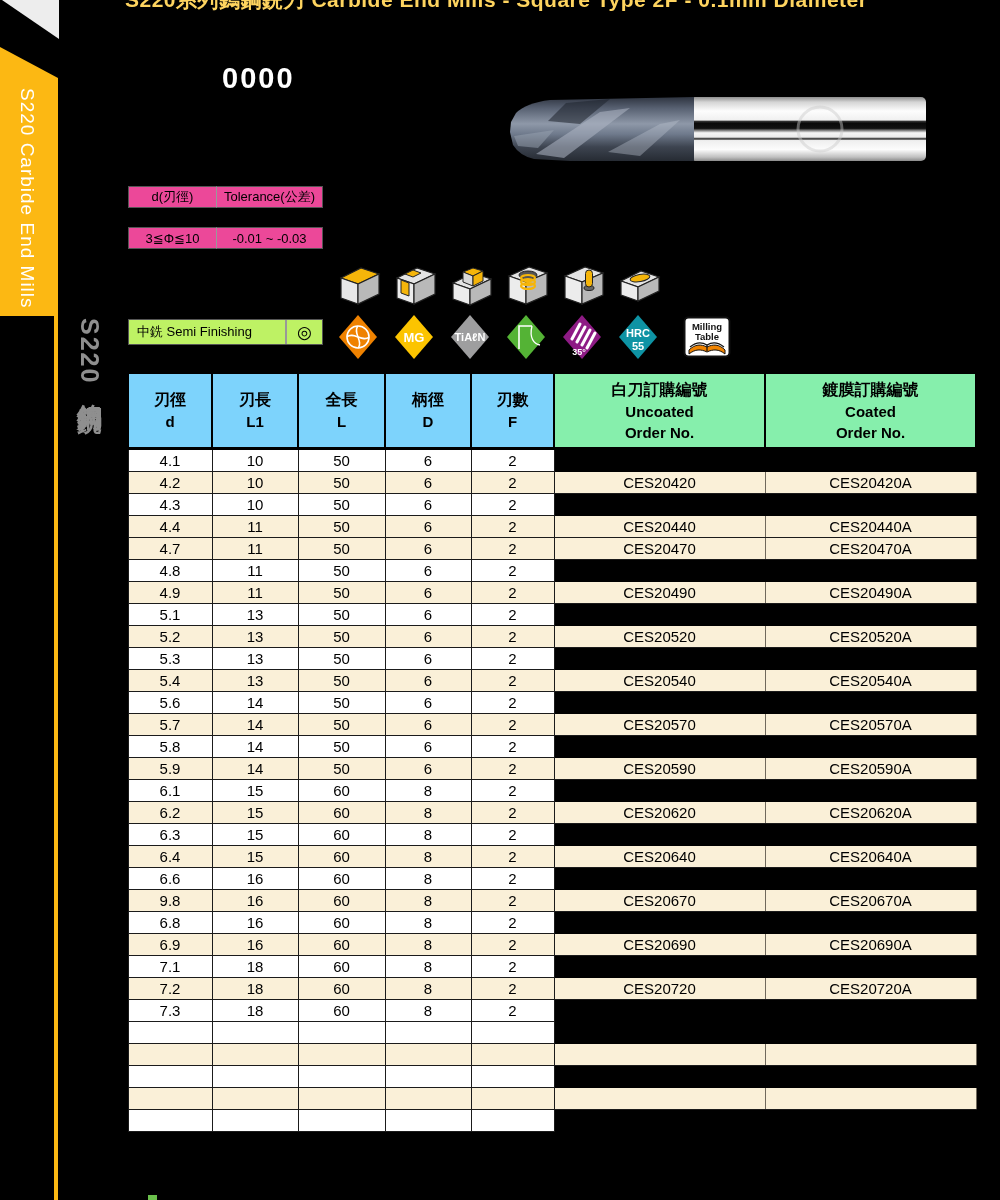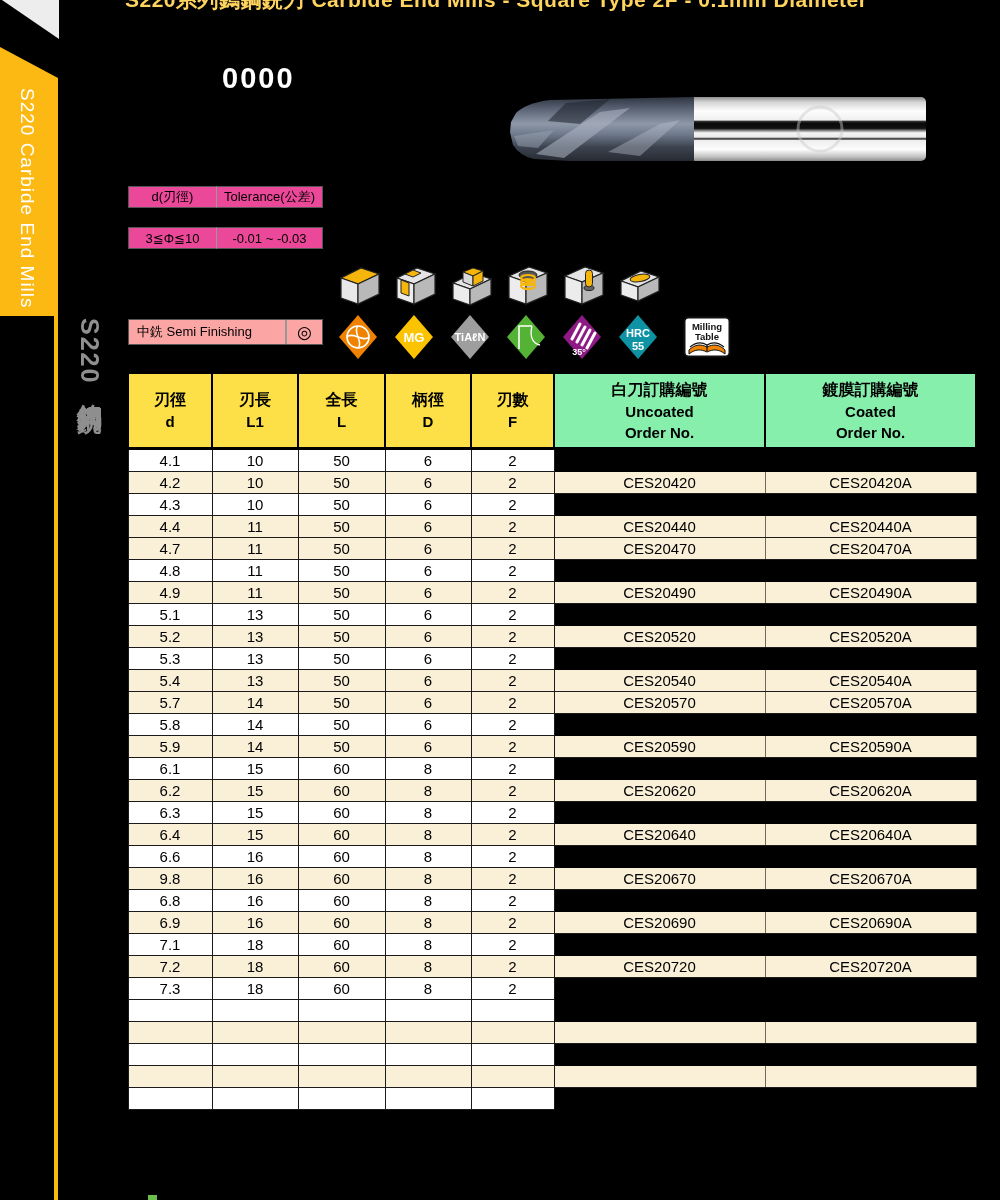--- a/index.html
+++ b/index.html
@@ -34,40 +34,40 @@
             align-items:center;justify-content:center;box-sizing:border-box;}
   .tol-c1{width:89px;border-right:1px solid #999;}
   .tol-c2{width:106px;border-left:none;}
 
   
   .cap-icons{position:absolute;left:338px;top:261px;display:flex;gap:12px;}
   .cap-icons svg{display:block;}
 
   
   .semi-bar{position:absolute;left:128px;top:319px;width:195px;height:26px;display:flex;
-            background:#fca5a5;border:1px solid #555;box-sizing:border-box;}
+            background:#bef264;border:1px solid #555;box-sizing:border-box;}
   .semi-label{flex:0 0 148px;display:flex;align-items:center;padding-left:8px;font-size:13px;color:#000;}
   .semi-symbol{flex:1;border-left:2px solid #999;display:flex;align-items:center;justify-content:center;
                font-size:17px;color:#000;}
 
   
   .badges{position:absolute;left:338px;top:314px;display:flex;align-items:flex-start;gap:16px;}
   .badge{width:40px;height:46px;display:block;}
   .badge text{font-family:"Liberation Sans",sans-serif;}
   .milling-card{margin-left:9px;margin-top:2px;display:block;}
 
   
   .spec{position:absolute;left:127px;top:372px;width:848px;border-collapse:collapse;table-layout:fixed;}
   .spec td{border:1px solid #1b1b1b;text-align:center;font-size:15px;color:#000;padding:0;
            height:21px;line-height:21px;background:#fff;overflow:hidden;white-space:nowrap;}
   .spec tr.plain td.order{background:#000;border-color:#000;}
   .spec tr.hl td{background:#faf0d8;}
   .spec tr.hl td.order{border-left:1px solid #9a9383;border-right:1px solid #70695c;
                        border-top:1px solid #1b1b1b;border-bottom:1px solid #1b1b1b;}
-  .spec td.hd{background:#fde047;border:2px solid #000;border-bottom:3px solid #000;height:73px;
+  .spec td.hd{background:#7dd3fc;border:2px solid #000;border-bottom:3px solid #000;height:73px;
               line-height:normal;vertical-align:middle;}
   .spec td.hd.hd-cream{background:#86efac;}
   .hline{text-align:center;}
   .hline.zh{font-size:16px;font-weight:bold;line-height:22px;}
   .hline.en{font-size:15px;font-weight:bold;line-height:21px;}
 
   .footer-mark{position:absolute;left:148px;top:1195px;width:9px;height:5px;background:#6abf4b;}
 </style>
 </head>
 <body>
@@ -363,20 +363,29 @@
         </tr>
         <tr class="hl">
           <td>5.4</td>
           <td>13</td>
           <td>50</td>
           <td>6</td>
           <td>2</td>
           <td class="order">CES20540</td>
           <td class="order">CES20540A</td>
         </tr>
+        <tr class="plain">
+          <td>5.6</td>
+          <td>14</td>
+          <td>50</td>
+          <td>6</td>
+          <td>2</td>
+          <td class="order"></td>
+          <td class="order"></td>
+        </tr>
         <tr class="hl">
           <td>5.7</td>
           <td>14</td>
           <td>50</td>
           <td>6</td>
           <td>2</td>
           <td class="order">CES20570</td>
           <td class="order">CES20570A</td>
         </tr>
         <tr class="plain">

